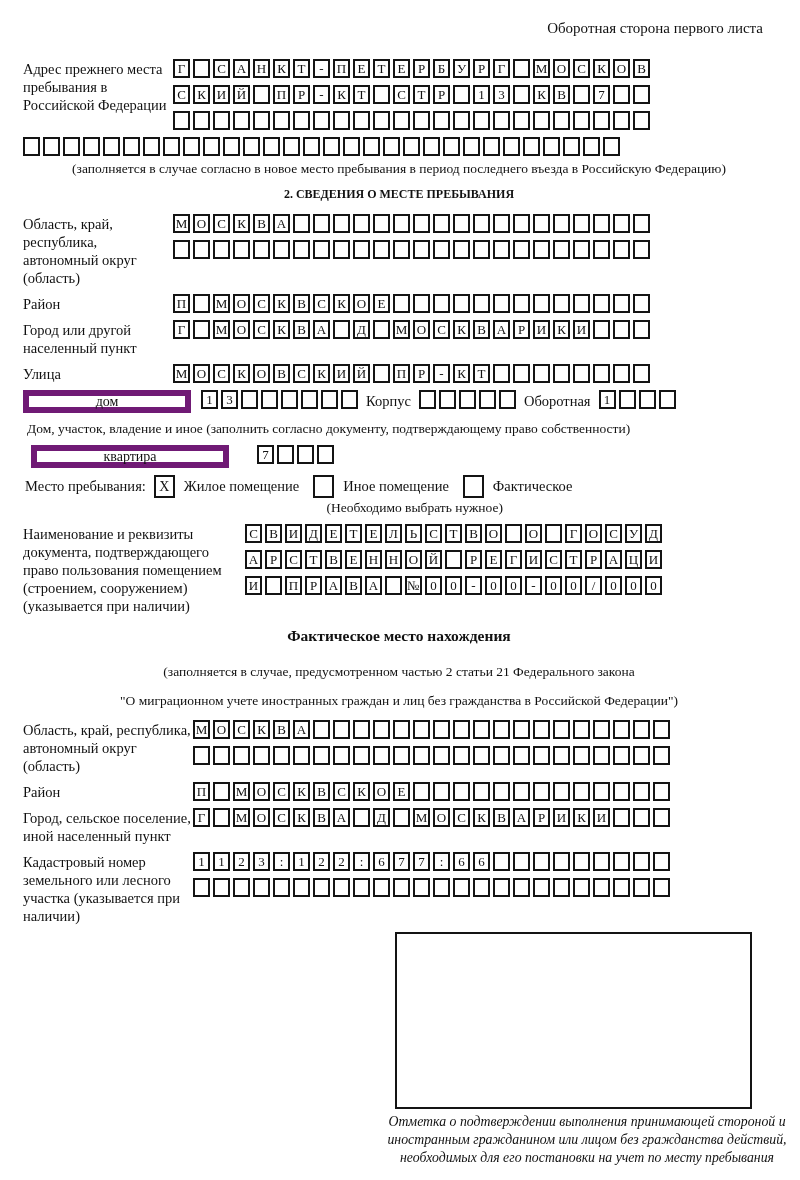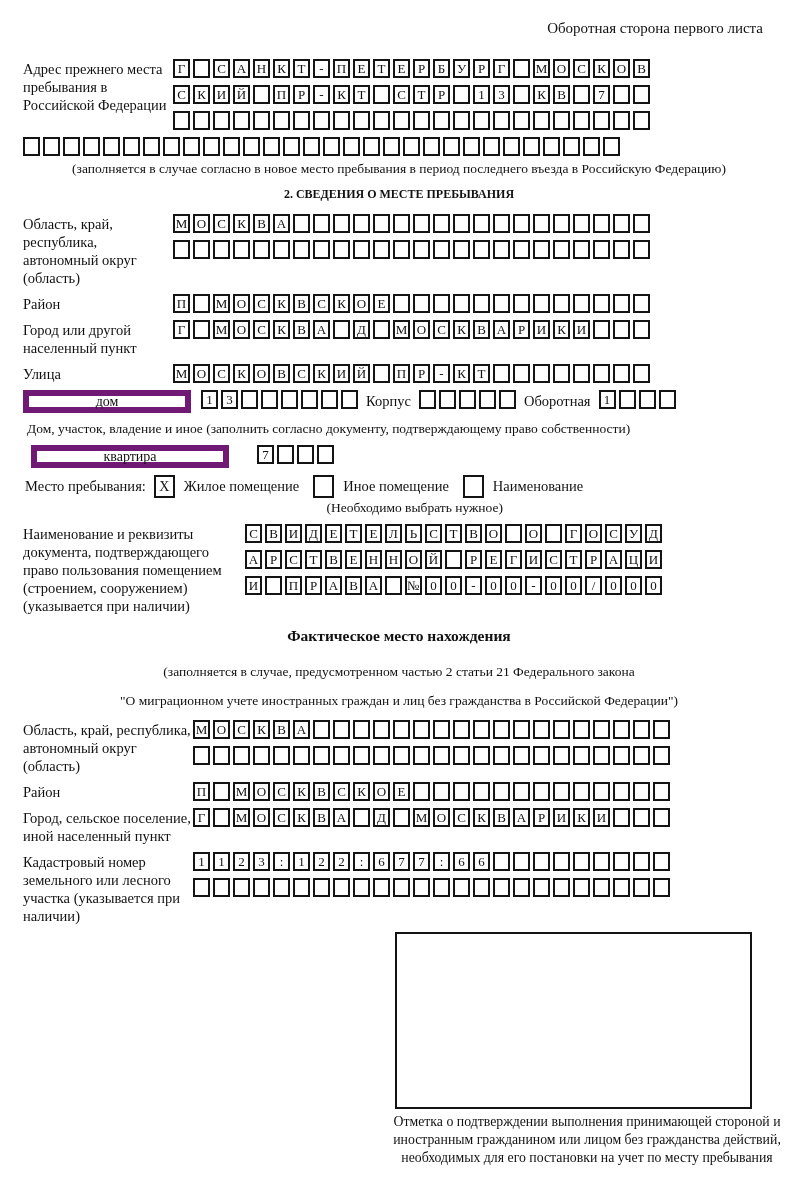--- a/index.html
+++ b/index.html
@@ -42,21 +42,21 @@
     display:flex; align-items:center; justify-content:center; font-size:14px;
   }
   .stay-row .opt-label { margin:0 14px 0 9px; }
   .stay-note { width:320px; margin-left:160px; text-align:right; font-size:13.5px; margin-bottom:8px; }
 
   .sub-title { font-weight:bold; text-align:center; font-size:15.5px; margin:12px 0 18px 0; }
   .center-cap { text-align:center; font-size:13.5px; line-height:18px; margin-bottom:11px; }
 
   .stamp-wrap { margin-left:358px; width:412px; margin-top:6px; }
   .stamp-box { width:357px; height:177px; border:2px solid #141414; margin-left:14px; }
-  .stamp-caption { text-align:center; font-size:13.8px; line-height:18px; margin-top:4px; }
+  .stamp-caption { text-align:center; font-size:13.8px; line-height:18px; margin-top:4px;font-style:italic; }
 </style>
 </head>
 <body>
 
 <div class="page">
 
   <div class="header-note">Оборотная сторона первого листа</div>
 
   <div class="frow">
     <div class="flabel">Адрес прежнего места пребывания в Российской Федерации</div>
@@ -365,21 +365,21 @@
       </div>
   </div>
 
   <div class="stay-row">
     <span>Место пребывания:</span>
     <span class="checkbox" style="margin-left:8px;">X</span>
     <span class="opt-label">Жилое помещение</span>
     <span class="checkbox"></span>
     <span class="opt-label">Иное помещение</span>
     <span class="checkbox"></span>
-    <span class="opt-label">Наименование</span>
+    <span class="opt-label">Фактическое</span>
   </div>
   <div class="stay-note">(Необходимо выбрать нужное)</div>
 
   <div class="frow">
     <div class="flabel wide">Наименование и реквизиты документа, подтверждающего право пользования помещением (строением, сооружением) (указывается при наличии)</div>
     <div class="rows">
       <div class="cells">
           <span class="cell">С</span>
           <span class="cell">В</span>
           <span class="cell">И</span>

